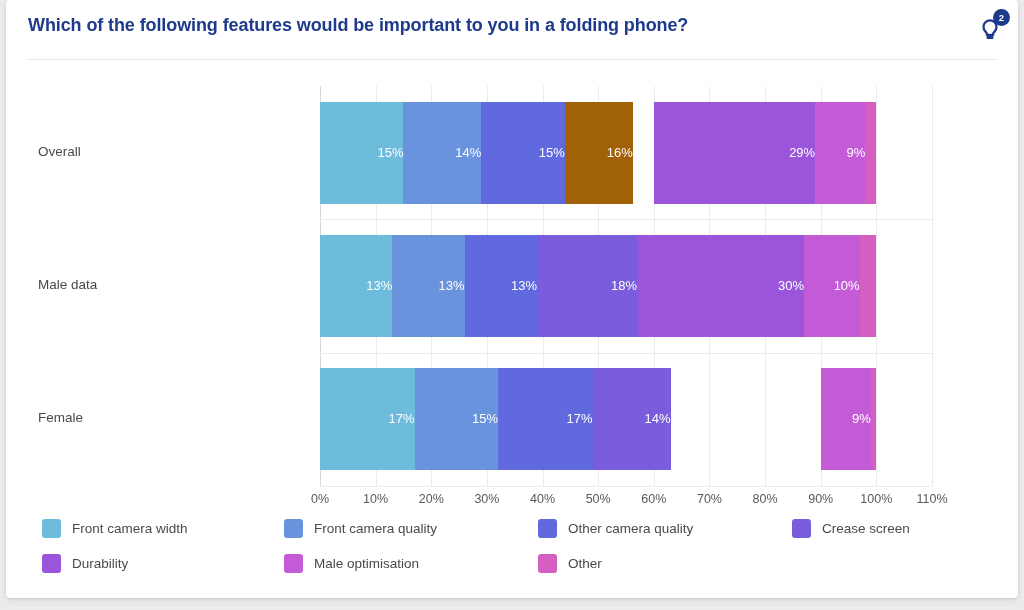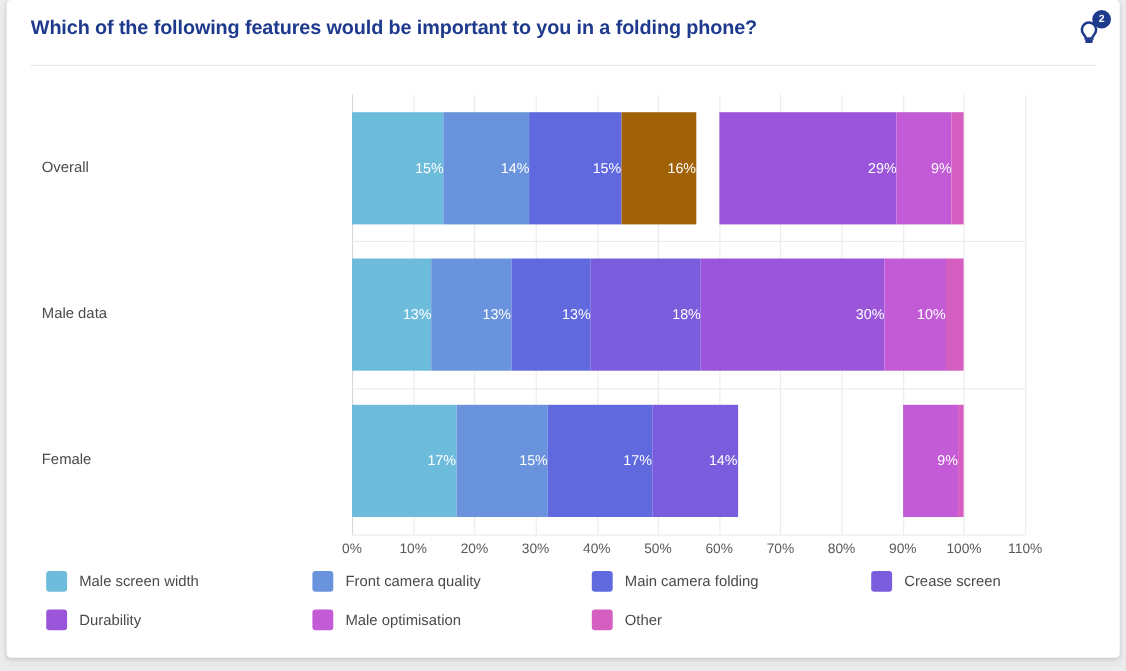--- a/index.html
+++ b/index.html
@@ -256,29 +256,29 @@
     <div id="catlabels">
         <div class="cat-label" style="top: 83.6667px;">Overall</div>
         <div class="cat-label" style="top: 217px;">Male data</div>
         <div class="cat-label" style="top: 350.333px;">Female</div>
       </div>
   </div>
 
   <div class="legend" id="legend">
       <div class="legend-item" style="left: 36px; top: 10px;">
         <span class="legend-swatch" style="background: rgb(109, 188, 219);"></span>
-        <span class="legend-text">Male screen width</span>
+        <span class="legend-text">Front camera width</span>
       </div>
       <div class="legend-item" style="left: 278px; top: 10px;">
         <span class="legend-swatch" style="background: rgb(106, 147, 221);"></span>
         <span class="legend-text">Front camera quality</span>
       </div>
       <div class="legend-item" style="left: 532px; top: 10px;">
         <span class="legend-swatch" style="background: rgb(96, 105, 222);"></span>
-        <span class="legend-text">Main camera folding</span>
+        <span class="legend-text">Other camera quality</span>
       </div>
       <div class="legend-item" style="left: 786px; top: 10px;">
         <span class="legend-swatch" style="background: rgb(122, 93, 220);"></span>
         <span class="legend-text">Crease screen</span>
       </div>
       <div class="legend-item" style="left: 36px; top: 45px;">
         <span class="legend-swatch" style="background: rgb(154, 85, 219);"></span>
         <span class="legend-text">Durability</span>
       </div>
       <div class="legend-item" style="left: 278px; top: 45px;">

